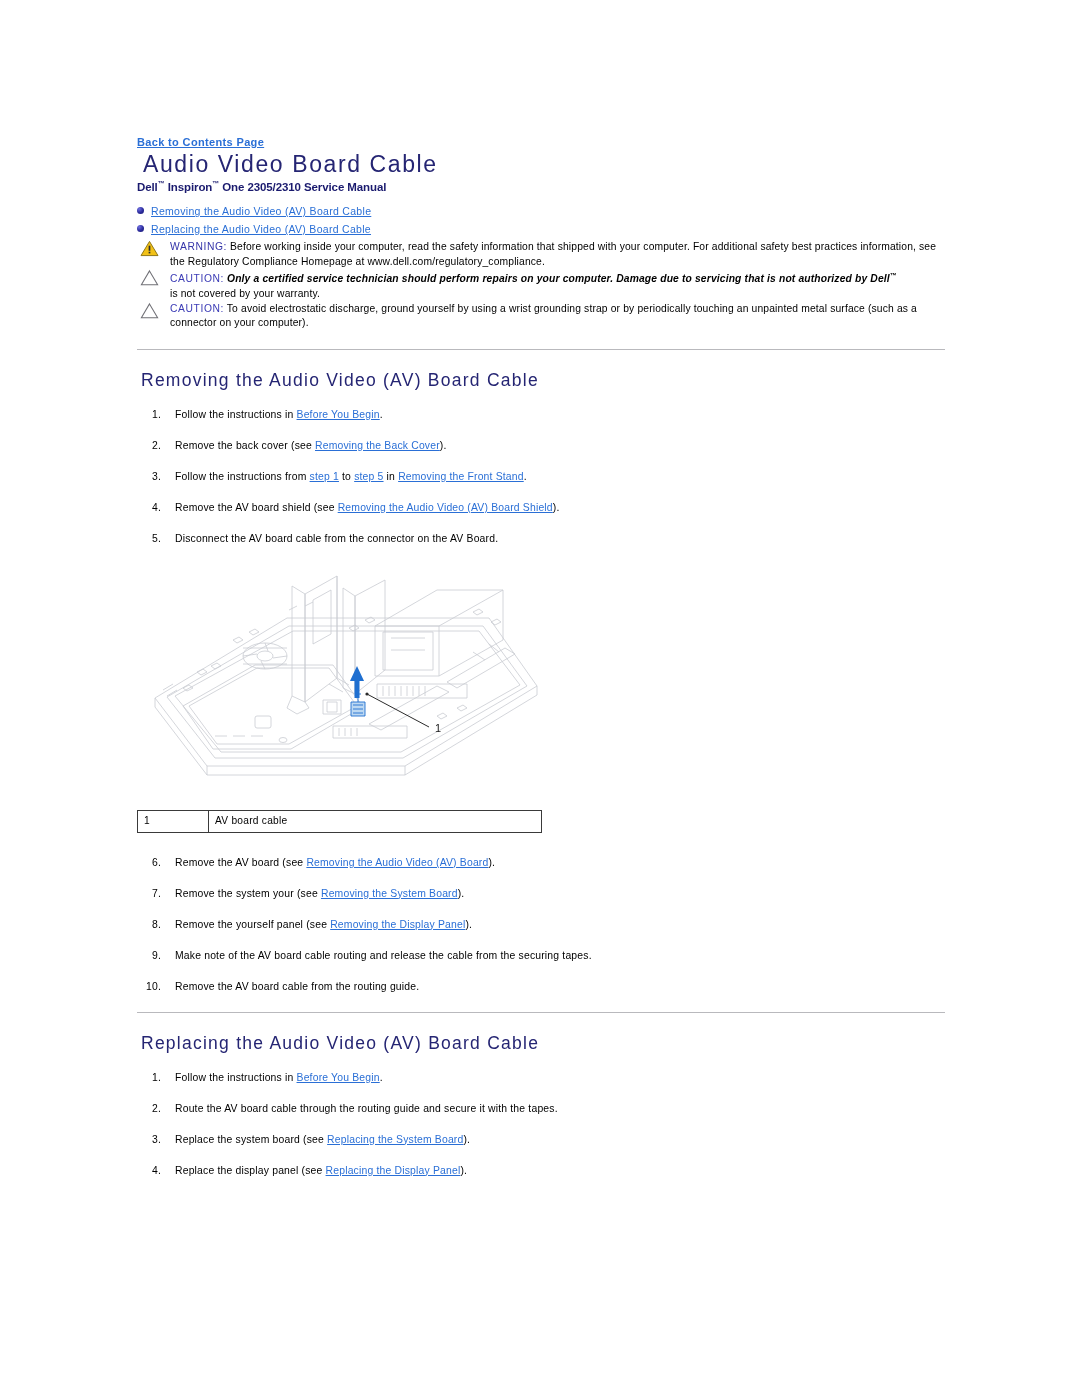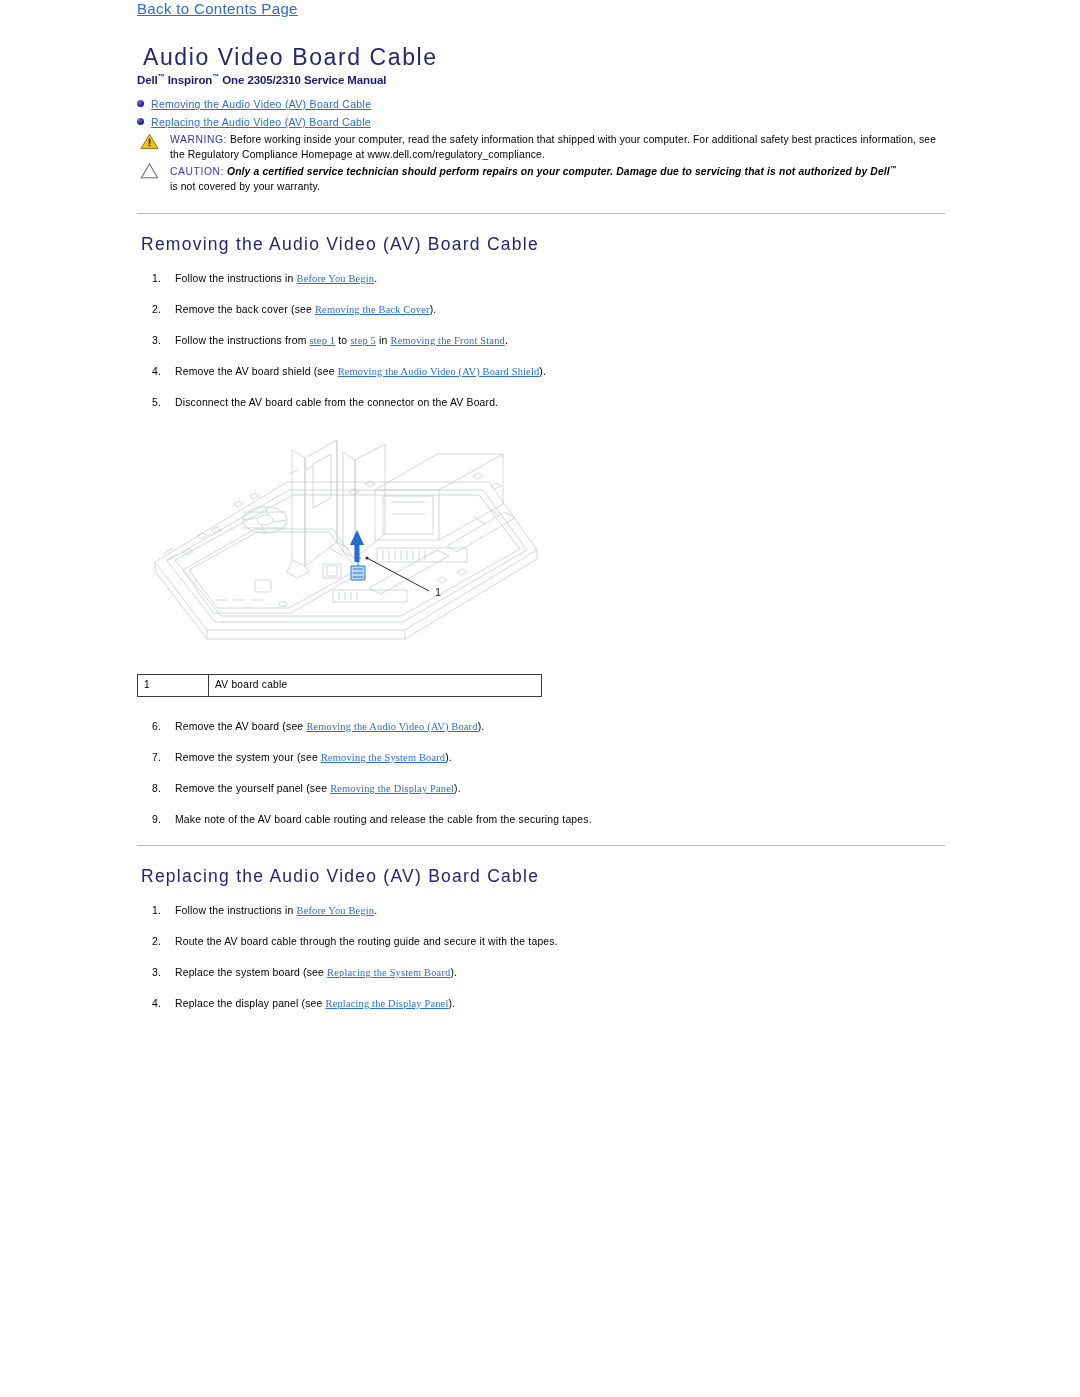--- a/index.html
+++ b/index.html
@@ -18,30 +18,32 @@
   .page {
     position: absolute;
     left: 137px;
     top: 0;
     width: 810px;
   }
 
   
   .back-link {
     display: inline-block;
-    font-size: 15px;
+    margin-top: 136px;
+    font-size: 11px;
     letter-spacing: 0.35px;
     color: #2a6fd6;
     text-decoration: underline;
     cursor: pointer;
+    font-weight: bold;
   }
 
   
   h1.doc-title {
-    margin: 26px 0 0 6px;
+    margin: 1px 0 0 6px;
     font-size: 23px;
     font-weight: normal;
     letter-spacing: 1.6px;
     color: #252573;
     line-height: 1.15;
   }
   .doc-subtitle {
     margin: 3px 0 0 0;
     font-size: 11.5px;
     font-weight: bold;
@@ -142,21 +144,20 @@
     left: 0;
     top: 0;
     width: 24px;
     text-align: right;
     font-size: 10.4px;
   }
   ol.steps li a {
     color: #2a6fd6;
     text-decoration: underline;
     cursor: pointer;
-    font-family: Liberation Serif, serif;
   }
 
   
   .figure {
     margin-top: 20px;
     position: relative;
     width: 420px;
     height: 232px;
   }
   .figure svg { display: block; }
@@ -213,20 +214,26 @@
   
   <div class="notice caution">
     <svg class="tri" viewBox="0 0 20 18">
       <polygon points="10,2 18.6,16.6 1.4,16.6" fill="none" stroke="#707076" stroke-width="1.1"></polygon>
     </svg>
     <span class="kw">CAUTION:</span><span class="b"> Only a certified service technician should perform repairs on your computer. Damage due to servicing that is not authorized by Dell</span><sup class="b">™</sup><br>
     <span>is not covered by your warranty.</span>
   </div>
 
   
+  <div class="notice caution">
+    <svg class="tri" viewBox="0 0 20 18">
+      <polygon points="10,2 18.6,16.6 1.4,16.6" fill="none" stroke="#707076" stroke-width="1.1"></polygon>
+    </svg>
+    <span class="kw">CAUTION:</span><span> To avoid electrostatic discharge, ground yourself by using a wrist grounding strap or by periodically touching an unpainted metal surface (such as a connector on your computer).</span>
+  </div>
 
   <hr class="sep">
 
   <h2 class="section">Removing the Audio Video (AV) Board Cable</h2>
 
   <ol class="steps">
     <li>
       <span class="num">1.</span><span>Follow the instructions in </span><a>Before You Begin</a><span>.</span>
     </li>
     <li>
@@ -344,20 +351,23 @@
     </li>
     <li>
       <span class="num">7.</span><span>Remove the system your (see </span><a>Removing the System Board</a><span>).</span>
     </li>
     <li>
       <span class="num">8.</span><span>Remove the yourself panel (see </span><a>Removing the Display Panel</a><span>).</span>
     </li>
     <li>
       <span class="num">9.</span><span>Make note of the AV board cable routing and release the cable from the securing tapes.</span>
     </li>
+    <li>
+      <span class="num">10.</span><span>Remove the AV board cable from the routing guide.</span>
+    </li>
   </ol>
 
   <hr class="sep">
 
   <h2 class="section">Replacing the Audio Video (AV) Board Cable</h2>
 
   <ol class="steps">
     <li>
       <span class="num">1.</span><span>Follow the instructions in </span><a>Before You Begin</a><span>.</span>
     </li>

